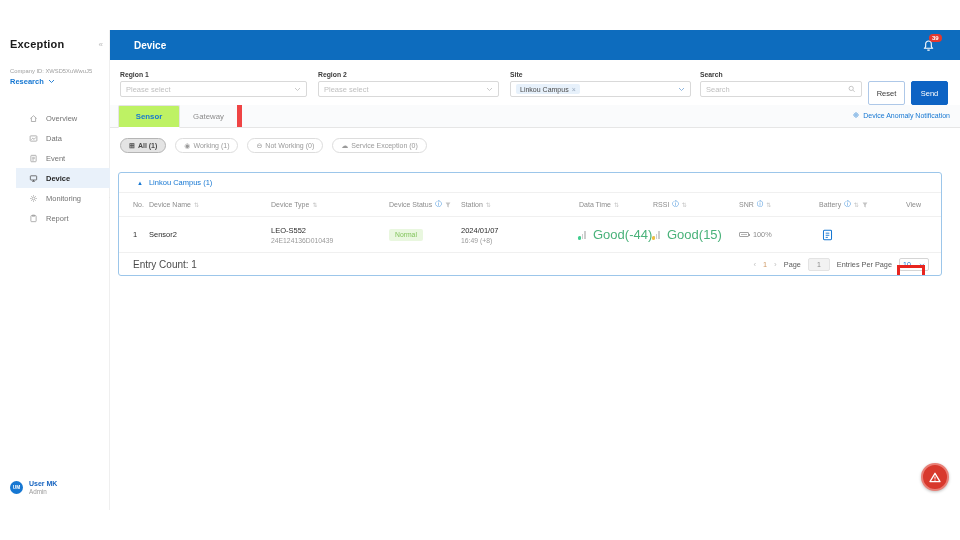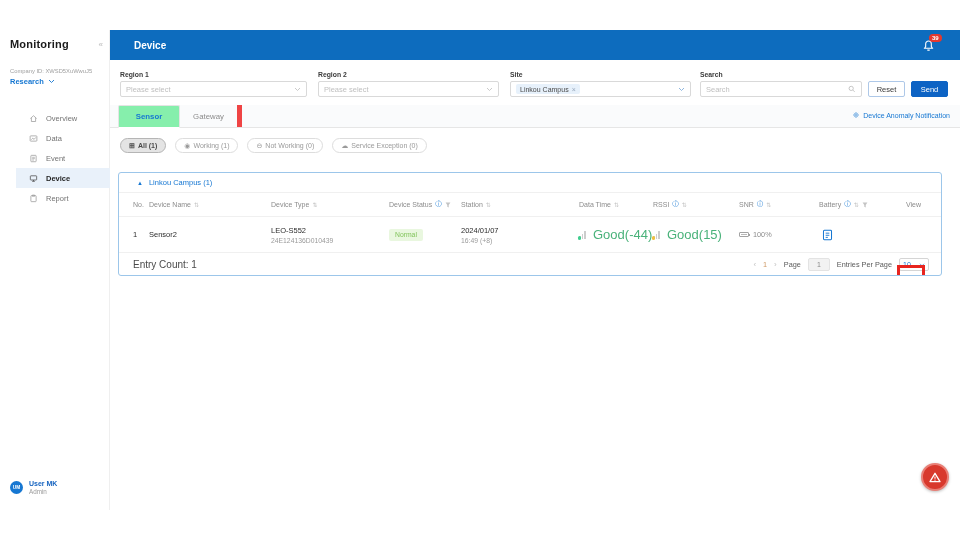--- a/index.html
+++ b/index.html
@@ -45,31 +45,31 @@
   .flabel { position:absolute; top:11px; font-size:6.8px; font-weight:bold; color:#3a3a3a; }
   .fctrl { position:absolute; top:21px; height:16px; border:1px solid #d9d9d9; border-radius:2px;
     background:#fff; display:flex; align-items:center; padding:0 5px; font-size:7.5px;
     color:#bfbfbf; justify-content:space-between; cursor:pointer; }
   .tag { background:#e7f1fb; border-radius:2px; padding:1.5px 4px; font-size:7px; color:#4a4a4a;
     display:flex; gap:3px; align-items:center; }
   .tag .x { color:#97a8bc; cursor:pointer; }
   .search-input { width:100%; border:none; outline:none; font-size:7.5px; color:#333;
     background:transparent; }
   .search-input::placeholder { color:#bfbfbf; }
-  .btn { position:absolute; top:21px; height:16px; border-radius:2px; font-size:7.5px;
+  .btn { position:absolute; top:21px; height:24px; border-radius:2px; font-size:7.5px;
     display:flex; align-items:center; justify-content:center; cursor:pointer; }
   .btn-reset { left:758px; width:37px; background:#fff; border:1px solid #aec8e8; color:#3a3a3a; }
   .btn-send { left:801px; width:37px; background:#0d63c4; border:1px solid #0d63c4; color:#fff; }
 
   
   .tabsrow { position:absolute; left:0; top:75px; width:850px; height:23px; background:#fafbfc;
     border-bottom:1px solid #e6e6e6; display:flex; align-items:stretch; }
   .tab { width:62px; display:flex; align-items:center; justify-content:center; font-size:7.8px;
     cursor:pointer; }
-  .tab.active { background:#86efac; border:1px solid #e4e4e4; border-bottom:1px solid #fff;
+  .tab.active { background:#bef264; border:1px solid #e4e4e4; border-bottom:1px solid #fff;
     margin-bottom:-1px; color:#1677d2; font-weight:bold; margin-left:8px; border-radius:2px 2px 0 0; }
   .tab.inactive { color:#8c8c8c; border-right:5px solid #ef4444; }
   .anomaly { position:absolute; right:10px; top:6px; display:flex; gap:3px; align-items:center;
     color:#1677d2; font-size:7px; cursor:pointer; }
 
   
   .chipsrow { position:absolute; left:10px; top:108px; display:flex; gap:9px; }
   .chip { height:15px; border-radius:8px; display:flex; align-items:center; gap:3px;
     padding:0 8px; font-size:7px; cursor:pointer; background:#fff; border:1px solid #ddd;
     color:#9a9a9a; }
@@ -126,21 +126,21 @@
     background:#d8392d; border:2.5px solid #e97f76; display:flex; align-items:center;
     justify-content:center; cursor:pointer; box-shadow:0 1px 3px rgba(0,0,0,.25); }
 </style>
 </head>
 <body>
 
 <div class="app">
 
   <div class="sidebar">
     <div class="logo-row">
-      <span class="logo">Monitoring</span>
+      <span class="logo">Exception</span>
       <span class="collapse">«</span>
     </div>
     <div class="company">Company ID: XWSD5XuWwuJ5</div>
     <div class="org-row">
       <span>Research</span>
       <svg width="7" height="5" viewBox="0 0 8 6">
           <path d="M1 1.2 L4 4.2 L7 1.2" stroke="#1677d2" stroke-width="1.1" fill="none"></path>
         </svg>
     </div>
 
@@ -172,20 +172,32 @@
         <span>Event</span>
       </div>
       <div class="mi active">
         <span class="mi-icon">
             <svg width="9" height="9" viewBox="0 0 12 12">
               <rect x="1.8" y="2.4" width="8.4" height="5.6" rx="0.8" fill="none" stroke="currentColor" stroke-width="1"></rect>
               <path d="M6 8 v1.6 M4.2 9.8 h3.6" stroke="currentColor" stroke-width="1"></path>
             </svg>
           </span>
         <span>Device</span>
+      </div>
+      <div class="mi">
+        <span class="mi-icon">
+            <svg width="9" height="9" viewBox="0 0 12 12">
+              <circle cx="6" cy="6" r="1.9" fill="none" stroke="currentColor" stroke-width="1"></circle>
+              <path d="M6 1.5 V3 M6 9 v1.5 M1.5 6 H3 M9 6 h1.5 M2.9 2.9 L4 4 M8 8 l1.1 1.1 M9.1 2.9 L8 4 M4 8 L2.9 9.1" stroke="currentColor" stroke-width="0.9"></path>
+            </svg>
+          </span>
+        <span>Monitoring</span>
+        <span class="mi-caret"><svg width="6" height="4" viewBox="0 0 8 6">
+              <path d="M1 1.2 L4 4.2 L7 1.2" stroke="#b0b0b0" stroke-width="1" fill="none"></path>
+            </svg></span>
       </div>
       <div class="mi">
         <span class="mi-icon">
             <svg width="9" height="9" viewBox="0 0 12 12">
               <rect x="2.5" y="2.2" width="7" height="8" rx="0.8" fill="none" stroke="currentColor" stroke-width="1"></rect>
               <path d="M4.4 1.4 h3.2 v1.6 h-3.2 Z" fill="none" stroke="currentColor" stroke-width="0.9"></path>
             </svg>
           </span>
         <span>Report</span>
       </div>

